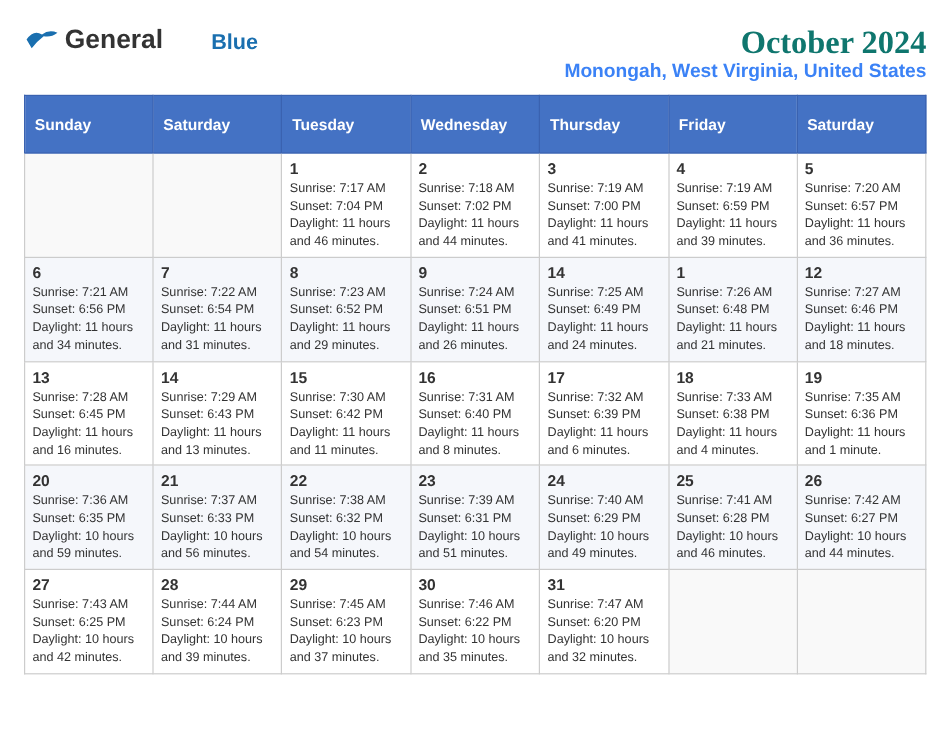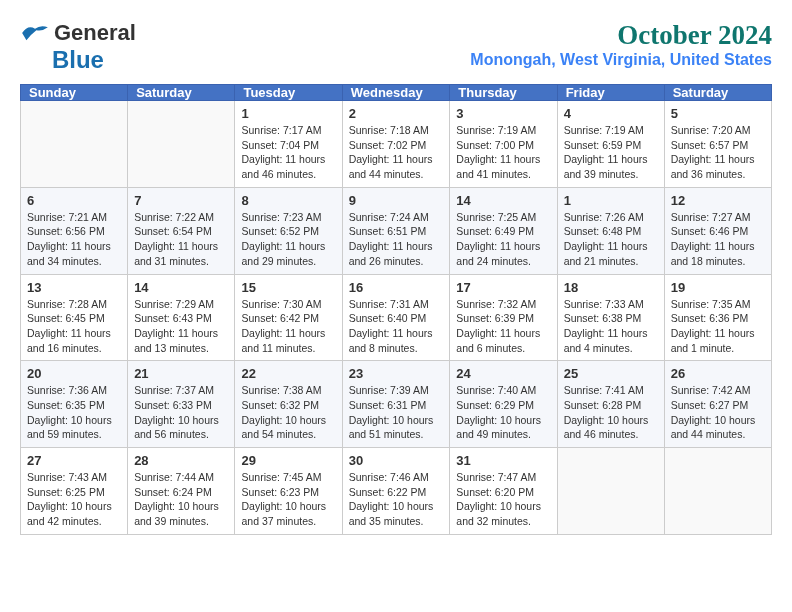--- a/index.html
+++ b/index.html
@@ -11,22 +11,22 @@
       padding: 20px;
     }
     .header {
       display: flex;
       justify-content: space-between;
       align-items: flex-start;
       margin-bottom: 10px;
     }
     .logo {
       display: flex;
-      flex-direction: column;
-      align-items: center;
+      align-items: flex-end;
+      gap: 29px;
     }
     .logo-bird {
       width: 30px;
       height: 20px;
     }
     .logo-line {
       display: flex;
       align-items: center;
       gap: 4px;
     }
@@ -47,21 +47,21 @@
     .calendar {
       width: 100%;
       border-collapse: collapse;
       border: 1px solid #ccc;
     }
     .calendar th {
       background: #4472c4;
       color: #fff;
       font-size: 13px;
       font-weight: bold;
-      padding: 0 8px;
+      padding: 16px 8px;
       text-align: left;
       border: 1px solid #3a62b0;
     }
     .calendar td {
       vertical-align: top;
       border: 1px solid #ccc;
       padding: 5px 6px;
       width: 108px;
       min-height: 80px;
       font-size: 11px;
@@ -90,21 +90,21 @@
 <body>
 
 <div class="header">
   <div class="logo">
     <div class="logo-line">
       <svg class="logo-bird" viewBox="0 0 40 28" xmlns="http://www.w3.org/2000/svg">
         <path d="M2,14 Q10,2 20,8 Q28,2 38,6 Q30,12 22,10 Q14,16 8,24 Z" fill="#1a6faf"></path>
       </svg>
       <span style="font-size:22px;font-weight:bold;color:#333;">General</span>
     </div>
-    <span style="font-size:24px;font-weight:bold;color:#1a6faf;margin-left:0;">Blue</span>
+    <span style="font-size:18px;font-weight:bold;color:#1a6faf;margin-left:11px;">Blue</span>
   </div>
   <div class="title-area">
     <h1>October 2024</h1>
     <h2>Monongah, West Virginia, United States</h2>
   </div>
 </div>
 
 <table class="calendar">
   <thead>
     <tr>

